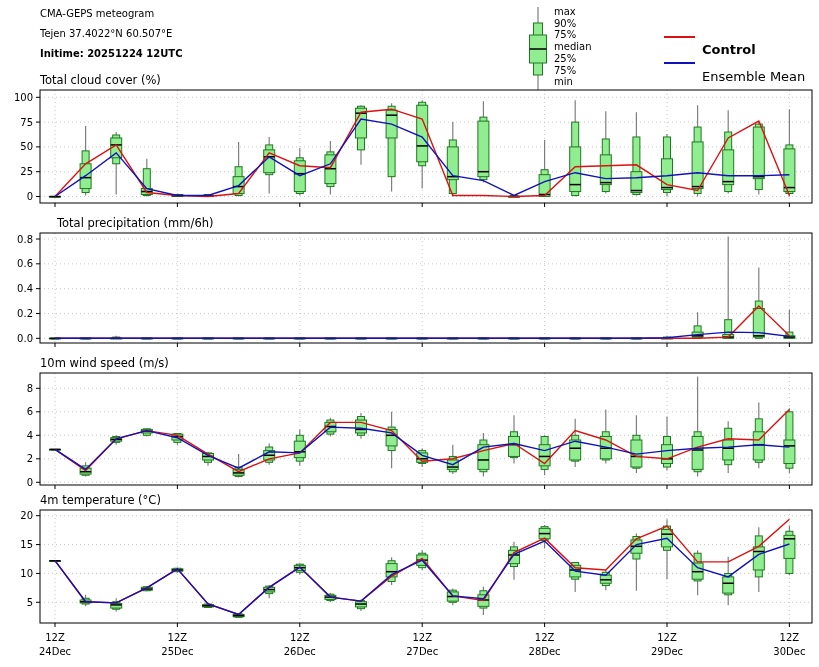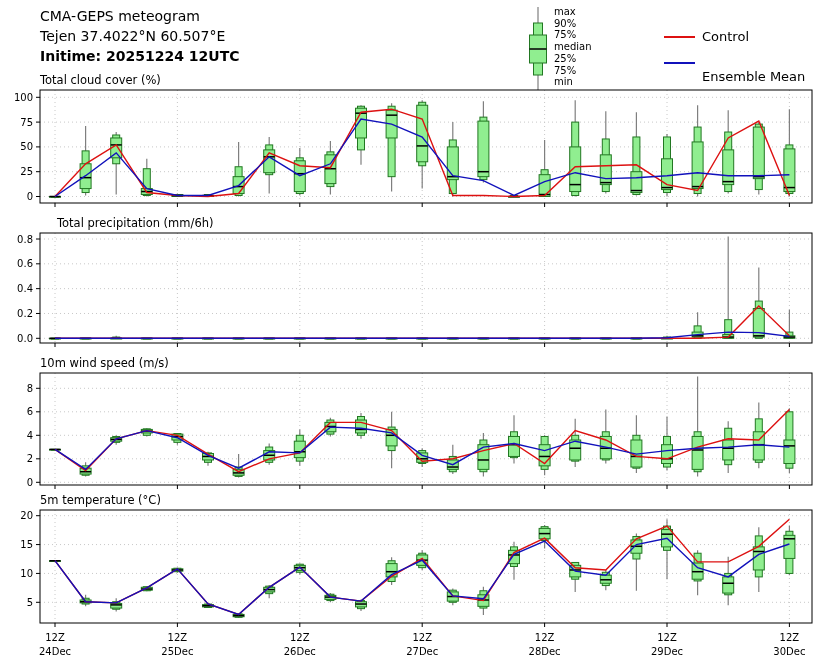--- a/index.html
+++ b/index.html
@@ -1,19 +1,19 @@
 <!DOCTYPE html>
 <html><head>
 <meta charset="utf-8">
 <style>
   html,body{margin:0;padding:0;background:#fff;}
   #page{position:relative;width:819px;height:667px;background:#fff;
         font-family:"DejaVu Sans","Liberation Sans",sans-serif;color:#000;overflow:hidden;}
   .abs{position:absolute;white-space:nowrap;}
-  .hdr{font-size:14px;}
+  .hdr{font-size:10px;}
   .ptitle{font-size:11.5px;}
   .lgsmall{font-size:10px;line-height:11.7px;}
   .lgbig{font-size:13px;}
   .swatch{position:absolute;width:31px;height:2px;}
   #chart{position:absolute;left:0;top:0;}
   svg text{font-family:"DejaVu Sans","Liberation Sans",sans-serif;}
 </style>
 </head>
 <body>
 
@@ -33,28 +33,28 @@
     <div>max</div>
     <div>90%</div>
     <div>75%</div>
     <div>median</div>
     <div>25%</div>
     <div>75%</div>
     <div>min</div>
   </div>
 
   <div class="swatch" style="left: 664px; top: 36px; background: rgb(221, 17, 17);"></div>
-  <div class="abs lgbig" style="left:702px;top:29px;">Control</div>
+  <div class="abs lgbig" style="left:702px;top:42px;font-weight:bold;">Control</div>
   <div class="swatch" style="left: 664px; top: 62px; background: rgb(17, 17, 187);"></div>
   <div class="abs lgbig" style="left:702px;top:55px;margin-top:14px;">Ensemble Mean</div>
 
   <div class="abs ptitle" style="left:40px;top:73px;">Total cloud cover (%)</div>
   <div class="abs ptitle" style="left:57px;top:216px;">Total precipitation (mm/6h)</div>
   <div class="abs ptitle" style="left:40px;top:356px;">10m wind speed (m/s)</div>
-  <div class="abs ptitle" style="left:40px;top:493px;">5m temperature (°C)</div>
+  <div class="abs ptitle" style="left:40px;top:493px;">4m temperature (°C)</div>
 
   <svg id="chart" width="819" height="667">
       <g>
         <line x1="55" y1="90" x2="55" y2="203" stroke="#c8c8c8" stroke-dasharray="1 3"></line>
         <line x1="55" y1="203" x2="55" y2="207" stroke="#000000"></line>
         <line x1="177.4" y1="90" x2="177.4" y2="203" stroke="#c8c8c8" stroke-dasharray="1 3"></line>
         <line x1="177.4" y1="203" x2="177.4" y2="207" stroke="#000000"></line>
         <line x1="299.8" y1="90" x2="299.8" y2="203" stroke="#c8c8c8" stroke-dasharray="1 3"></line>
         <line x1="299.8" y1="203" x2="299.8" y2="207" stroke="#000000"></line>
         <line x1="422.20000000000005" y1="90" x2="422.20000000000005" y2="203" stroke="#c8c8c8" stroke-dasharray="1 3"></line>

